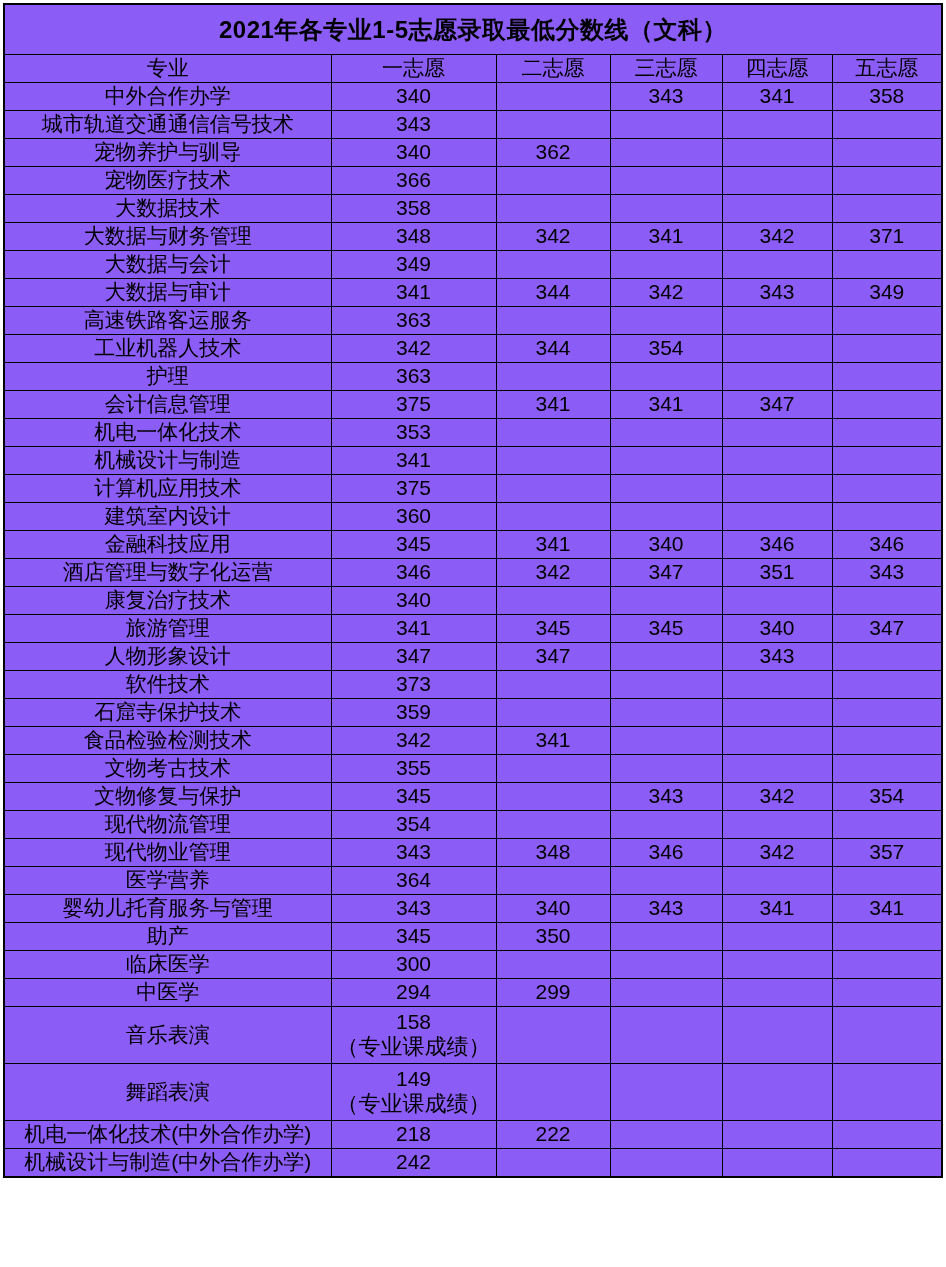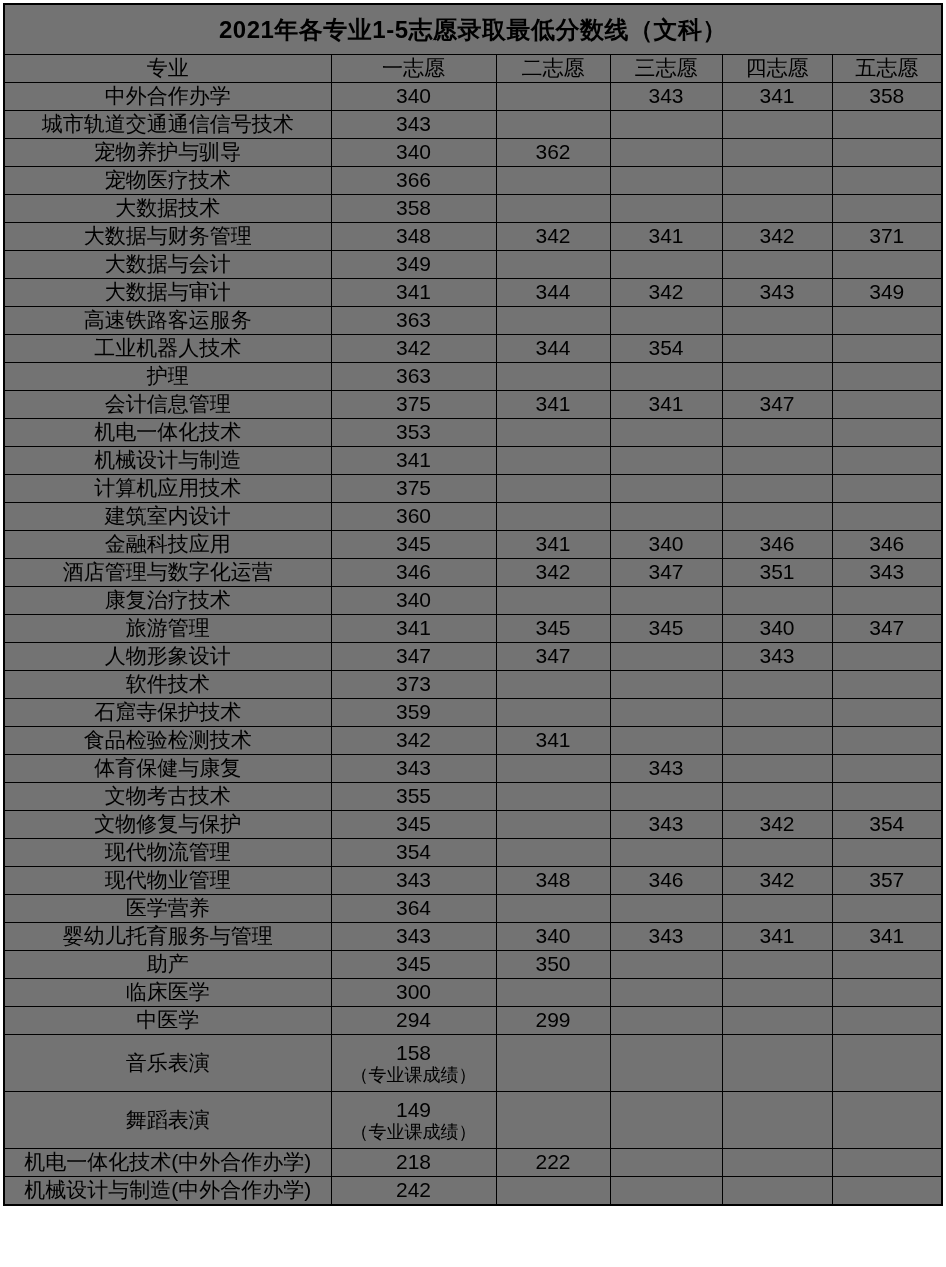--- a/index.html
+++ b/index.html
@@ -12,21 +12,21 @@
     height: 1267px;
     font-family: "Liberation Sans", sans-serif;
     color: #000000;
     overflow: hidden;
   }
   table.score-table {
     border-collapse: collapse;
     table-layout: fixed;
     margin: 3px 0 0 3px;
     border: 2px solid #000000;
-    background: #737373;
+    background: #8b5cf6;
   }
   .score-table th,
   .score-table td {
     border: 1px solid #000000;
     padding: 0;
     text-align: center;
     vertical-align: middle;
     font-weight: normal;
     font-size: 21px;
     line-height: 1.25;
@@ -44,21 +44,21 @@
     height: 27px;
   }
   .score-table td {
     height: 27px;
   }
   .score-table tr.tall td {
     height: 56px;
     white-space: normal;
   }
   .score-note {
-    font-size: 18px;
+    font-size: 22px;
     line-height: 1.2;
     text-align: center;
   }
   .score-value {
     line-height: 1.2;
   }
 </style>
 </head>
 <body>
 
@@ -271,28 +271,20 @@
       </tr>
       <tr>
         <td>食品检验检测技术</td>
         <td>342</td>
         <td>341</td>
         <td></td>
         <td></td>
         <td></td>
       </tr>
       <tr>
-        <td>体育保健与康复</td>
-        <td>343</td>
-        <td></td>
-        <td>343</td>
-        <td></td>
-        <td></td>
-      </tr>
-      <tr>
         <td>文物考古技术</td>
         <td>355</td>
         <td></td>
         <td></td>
         <td></td>
         <td></td>
       </tr>
       <tr>
         <td>文物修复与保护</td>
         <td>345</td>

